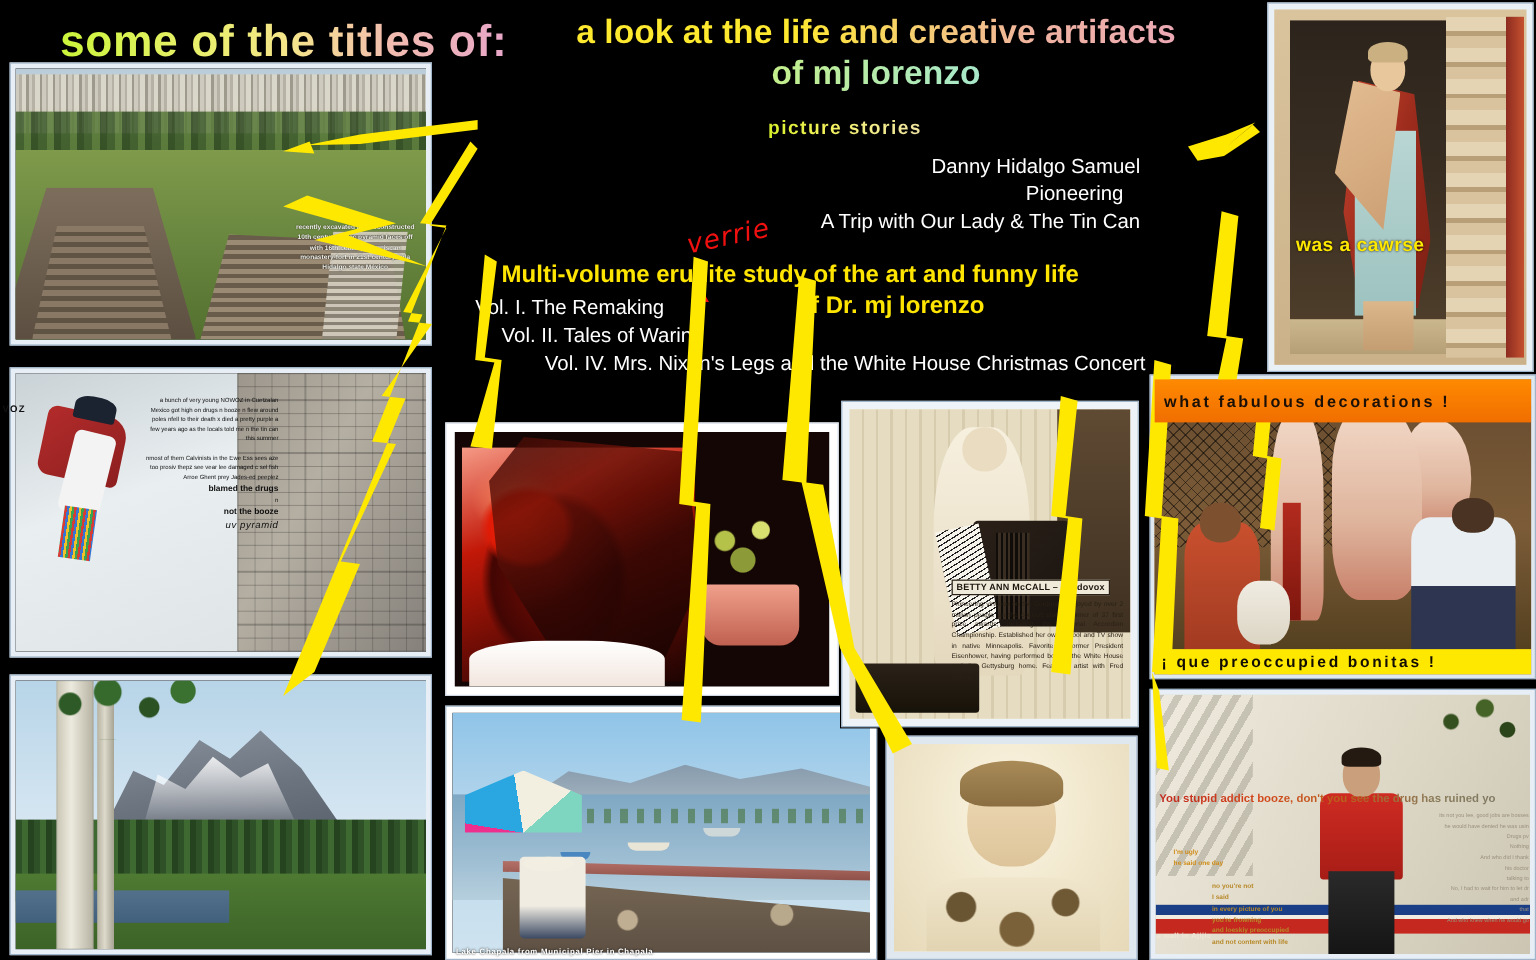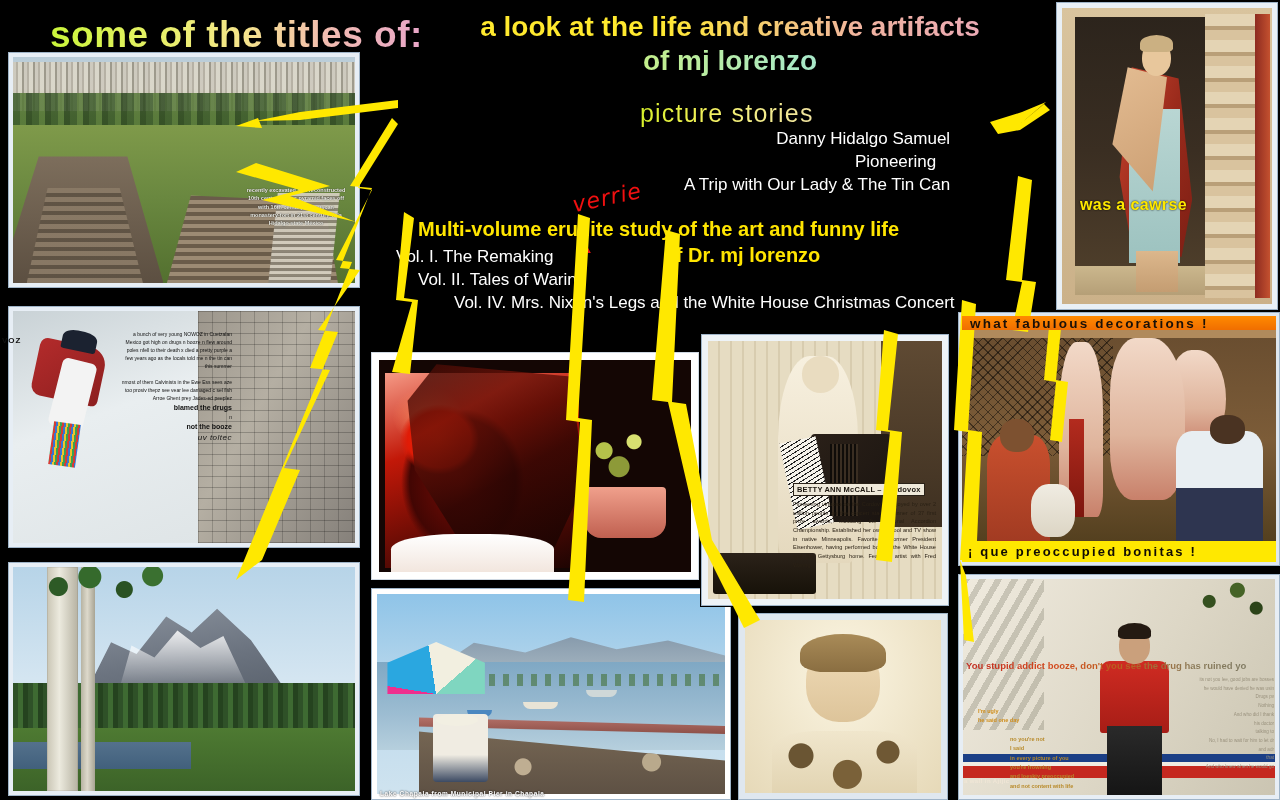--- a/index.html
+++ b/index.html
@@ -26,21 +26,21 @@
     background:linear-gradient(90deg,#ffe92e 0%,#ffe92e 38%,#f6cf6e 55%,#f0b3a0 72%,#e9a6bd 100%);
     -webkit-background-clip:text; background-clip:text; color:transparent;
   }
   .hdr-main .l2 {
     display:block;
     background:linear-gradient(90deg,#d9ee52 0%,#c9f07f 30%,#a9e9c6 62%,#9fd9ee 100%);
     -webkit-background-clip:text; background-clip:text; color:transparent;
   }
   .picstories {
     position:absolute; left:640px; top:99px;
-    font-size:25px; font-weight:normal; letter-spacing:1.2px; white-space:nowrap;
+    font-size:16px; font-weight:bold; letter-spacing:1.2px; white-space:nowrap;
     background:linear-gradient(90deg,#d7f02a 0%,#f2f05a 38%,#f3ee84 62%,#efe2a0 100%);
     -webkit-background-clip:text; background-clip:text; color:transparent;text-align:right;
   }
 
   
   .titlelist, .voll {
     position:absolute; color:#fff; font-size:17px; line-height:1.35; white-space:nowrap;
   }
   .titlelist span, .voll span { display:block; }
   .t-left  { left:402px; top:92px; }
@@ -298,21 +298,21 @@
     background:#cbb082; border-radius:50% 50% 20% 20%; }
   .fr-legs { position:absolute; left:35%; bottom:4%; width:20%; height:14%;
     background:linear-gradient(180deg,#dcb78c,#c49d72); }
   .prophet-text { position:absolute; left:1080px; top:196px;
     color:#ffe900; font-size:16px; font-weight:bold; letter-spacing:.4px;
     text-shadow:0 0 2px #000; }
 
   
   #ph-butcher { left:958px; top:312px; width:322px; height:254px; background:#dfe7ef; }
   #ph-butcher .inner { inset:3px; background:#b08a5c; }
-  .bt-banner-top { position:absolute; left:0; right:0; top:0; height:14px;
+  .bt-banner-top { position:absolute; left:0; right:0; top:0; height:36px;
     background:linear-gradient(180deg,#ff8a00,#f06e00);
     color:#1a1008; font-size:13.5px; font-weight:bold; letter-spacing:2.2px;
     display:flex; align-items:center; padding-left:8px; white-space:nowrap; z-index:3; }
   .bt-banner-bot { position:absolute; left:0; right:0; bottom:0; height:21px;
     background:#ffe800; color:#110c04; font-size:13px; font-weight:bold; letter-spacing:2.2px;
     display:flex; align-items:center; padding-left:6px; white-space:nowrap; z-index:3; }
   .bt-scene { position:absolute; left:0; right:0; top:22px; bottom:21px;
     background:linear-gradient(180deg,#6a4e30,#7c5c38 50%,#54401f); }
   .bt-net { position:absolute; left:0; top:0; width:48%; height:58%;
     background:repeating-linear-gradient(45deg,rgba(0,0,0,.45) 0 1px,transparent 1px 7px),
@@ -434,21 +434,21 @@
   <div class="wallpoem-left">
     <div class="vz">VOZ</div>
   </div>
   <div class="wallpoem">
     <div>a bunch of very young NOWOZ in Cuetzalan Mexico got high on drugs n booze n flew around poles nfell to their death x died a pretty purple a few years ago as the locals told me n the tin can this summer</div>
     <br>
     <div>nmost of them Calvinists in the Ewe Ess sees aze too prosiv thepz see vear lee damaged c sel fish Arroe Ghent prey Jades-ed peeplez</div>
     <div class="big">blamed the drugs</div>
     <div>n</div>
     <div class="big">not the booze</div>
-    <div class="ital">uv toltec</div>
+    <div class="ital">uv pyramid</div>
   </div>
 
   <div class="frame" id="ph-colorado">
     <div class="inner">
       <div class="co-sky"></div>
       <div class="co-mtn"></div>
       <div class="co-snow"></div>
       <div class="co-forest"></div>
       <div class="co-meadow"></div>
       <div class="co-lake"></div>

